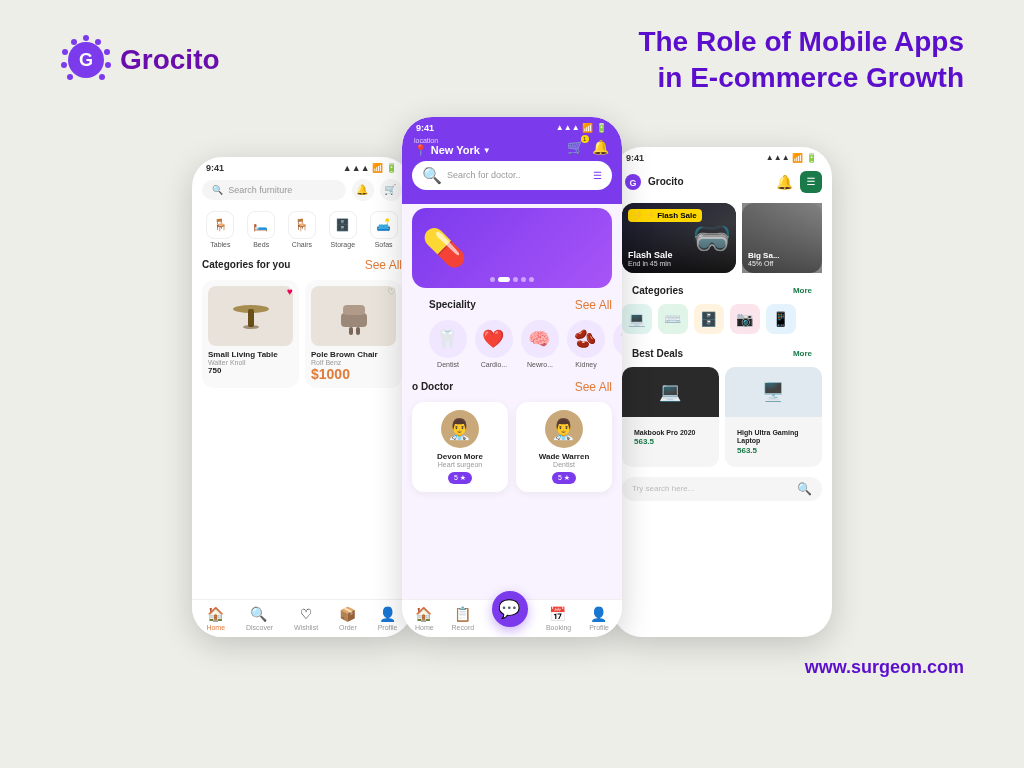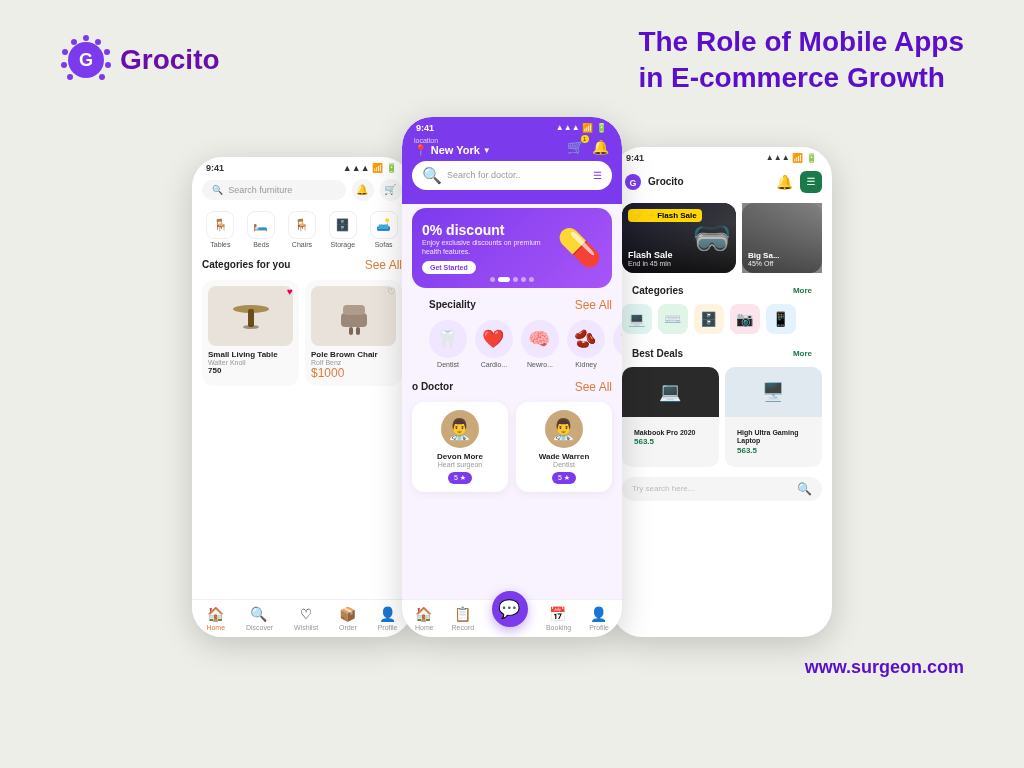--- a/index.html
+++ b/index.html
@@ -27,21 +27,21 @@
     .logo-icon {
       width: 52px;
       height: 52px;
     }
     .logo-text {
       font-size: 28px;
       font-weight: 700;
       color: #6a0dad;
     }
     .headline {
-      text-align: left;
+      text-align: right;
       font-size: 28px;
       font-weight: 800;
       color: #5b0ecc;
       line-height: 1.3;
       max-width: 420px;
     }
 
     
     .phones-container {
       display: flex;
@@ -241,22 +241,22 @@
     .product-name {
       font-size: 8px;
       font-weight: 600;
       color: #222;
     }
     .product-brand {
       font-size: 7px;
       color: #999;
     }
     .product-price {
-      font-size: 12px;
-      font-weight: 400;
+      font-size: 14px;
+      font-weight: 700;
       color: #e07b39;
     }
     .product-price-normal {
       font-size: 8px;
       font-weight: 700;
       color: #222;
     }
     .heart-icon {
       position: absolute;
       top: 6px;
@@ -853,25 +853,20 @@
       </div>
 
       <div class="center-search">
         <span>🔍</span>
         <span class="center-search-text">Search for doctor..</span>
         <span class="filter-icon">☰</span>
       </div>
     </div>
 
     <div class="promo-banner">
-      <div class="promo-text-area">
-        <div class="promo-percent">0% discount</div>
-        <div class="promo-desc">Enjoy exclusive discounts on premium health features.</div>
-        <div class="get-started-btn">Get Started</div>
-      </div>
       <div class="promo-emoji">💊</div>
       <div class="promo-dots">
         <div class="dot"></div>
         <div class="dot active"></div>
         <div class="dot"></div>
         <div class="dot"></div>
         <div class="dot"></div>
       </div>
     </div>
 

